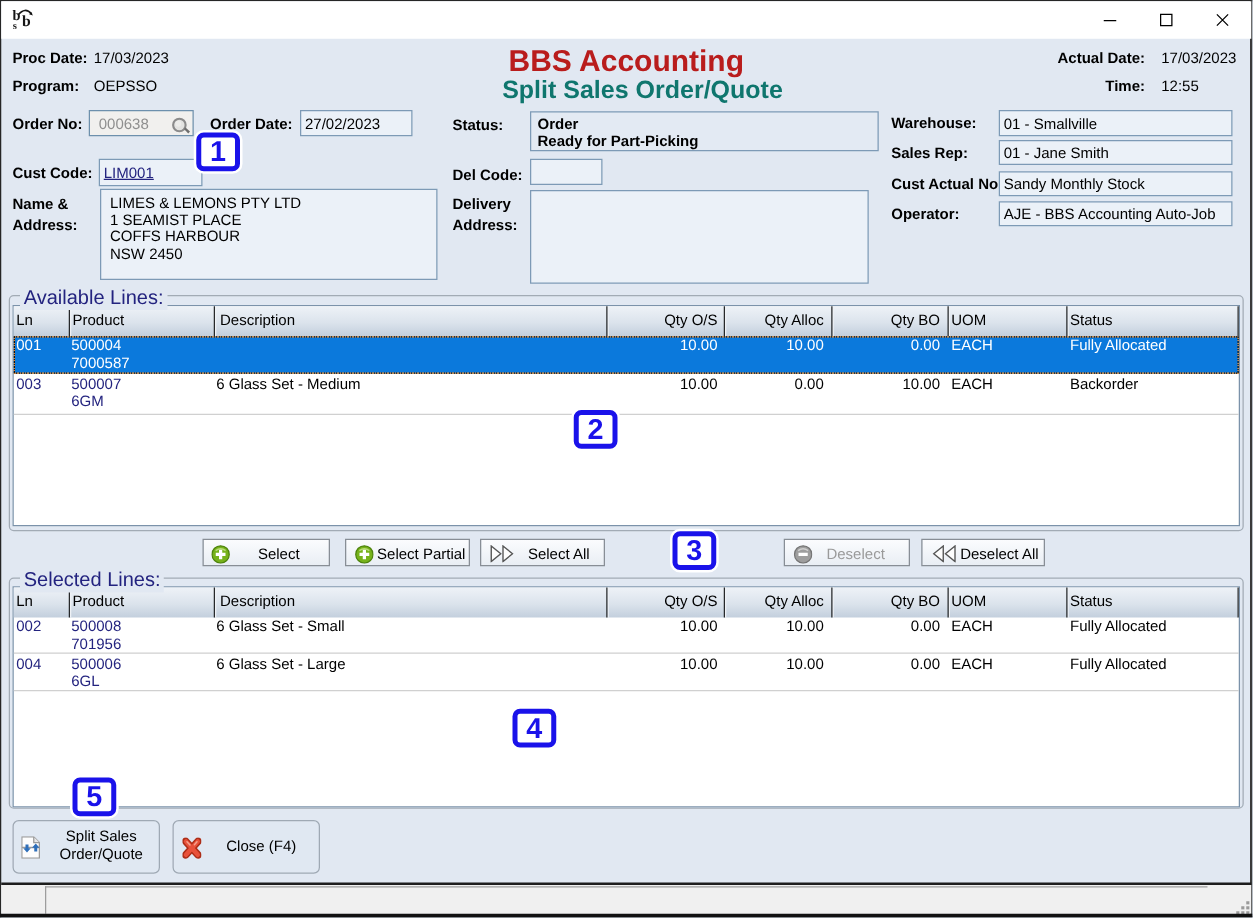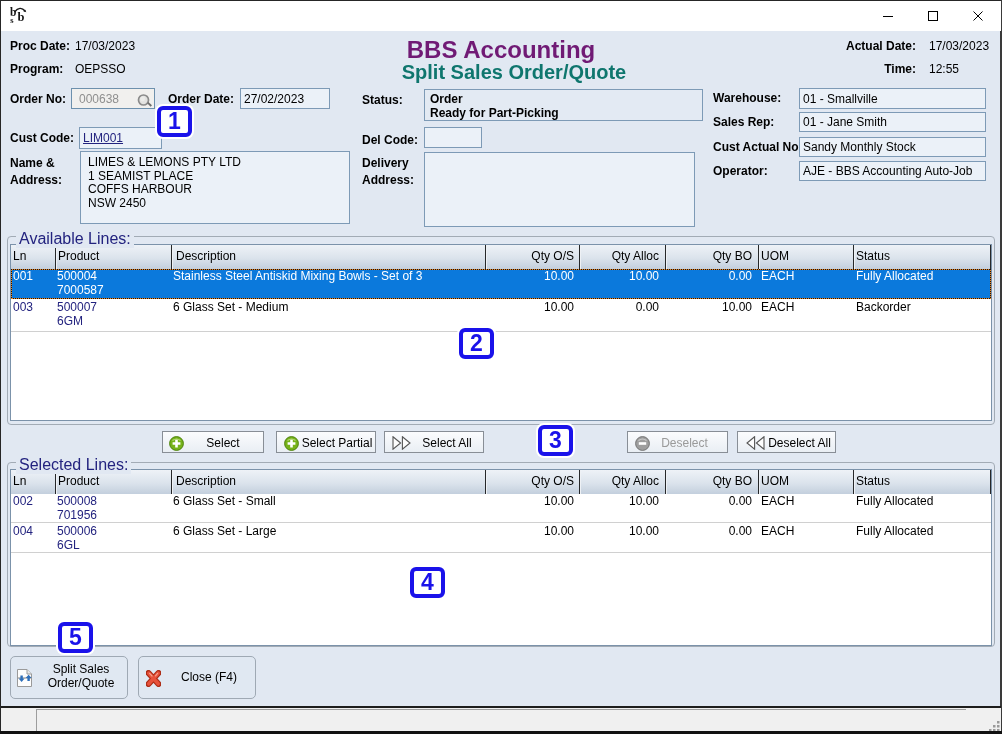--- a/index.html
+++ b/index.html
@@ -56,21 +56,21 @@
 
 <div class="lbl" style="left:10px;top:39px">Proc Date:</div>
 <div class="val" style="left:75px;top:39px">17/03/2023</div>
 <div class="lbl" style="left:10px;top:62px">Program:</div>
 <div class="val" style="left:75px;top:62px">OEPSSO</div>
 <div class="lbl" style="right:86px;top:39px">Actual Date:</div>
 <div class="val" style="left:929px;top:39px">17/03/2023</div>
 <div class="lbl" style="right:86px;top:62px">Time:</div>
 <div class="val" style="left:929px;top:62px">12:55</div>
 
-<div class="abs" style="left:0;top:37px;width:1002px;text-align:center;font-weight:bold;font-size:24px;line-height:25px;color:#701a75">BBS Accounting</div>
+<div class="abs" style="left:0;top:37px;width:1002px;text-align:center;font-weight:bold;font-size:24px;line-height:25px;color:#b91c1c">BBS Accounting</div>
 <div class="abs" style="left:13px;top:62px;width:1002px;text-align:center;font-weight:bold;font-size:20px;line-height:20px;color:#0f766e">Split Sales Order/Quote</div>
 
 <div class="lbl" style="left:10px;top:92px">Order No:</div>
 <div class="field" style="left:71px;top:88px;width:84px;height:21px;background:#f1f0ee;border-color:#6d90ad">
     <span class="t" style="left:7px;color:#8f8f8f">000638</span>
   <svg class="abs" style="left:60px;top:1px" width="24" height="21" viewBox="0 0 24 21">
     <circle cx="11.5" cy="10" r="5.0" fill="#e3e3e1" stroke="#8b8b8b" stroke-width="1.7"></circle>
     <circle cx="10.6" cy="9" r="2.4" fill="#ececea"></circle>
     <path d="M15.2 13.2 l3.4 3.6 l1.4 -1.6 l-3.6 -3.2 Z" fill="#6e6e6e"></path>
   </svg>
@@ -142,21 +142,20 @@
     <div class="sep" style="left:979px;box-shadow:none"></div>
   </div>
 
   <div class="abs" style="left:0;top:24px;width:980px;height:30px;background:#0b79dc;color:#fff">
     <div class="abs doth" style="left:0;top:0;width:980px"></div>
     <div class="abs doth" style="left:0;bottom:0;width:980px"></div>
     <div class="abs dotv" style="left:0;top:0;height:30px"></div>
     <div class="abs dotv" style="right:0;top:0;height:30px"></div>
     <div class="cell" style="left:2px;top:1px">001</div>
     <div class="cell" style="left:46px;top:1px">500004<br>7000587</div>
-    <div class="cell" style="left:162px;top:1px">Stainless Steel Antiskid Mixing Bowls - Set of 3</div>
     <div class="cell num" style="left:480px;top:1px;width:83px">10.00</div>
     <div class="cell num" style="left:574px;top:1px;width:74px">10.00</div>
     <div class="cell num" style="left:660px;top:1px;width:81px">0.00</div>
     <div class="cell" style="left:750px;top:1px">EACH</div>
     <div class="cell" style="left:845px;top:1px">Fully Allocated</div>
   </div>
 
   <div class="abs" style="left:0;top:55px;width:980px;height:31px">
     <div class="cell navy" style="left:2px;top:1px">003</div>
     <div class="cell navy" style="left:46px;top:1px">500007<br>6GM</div>

